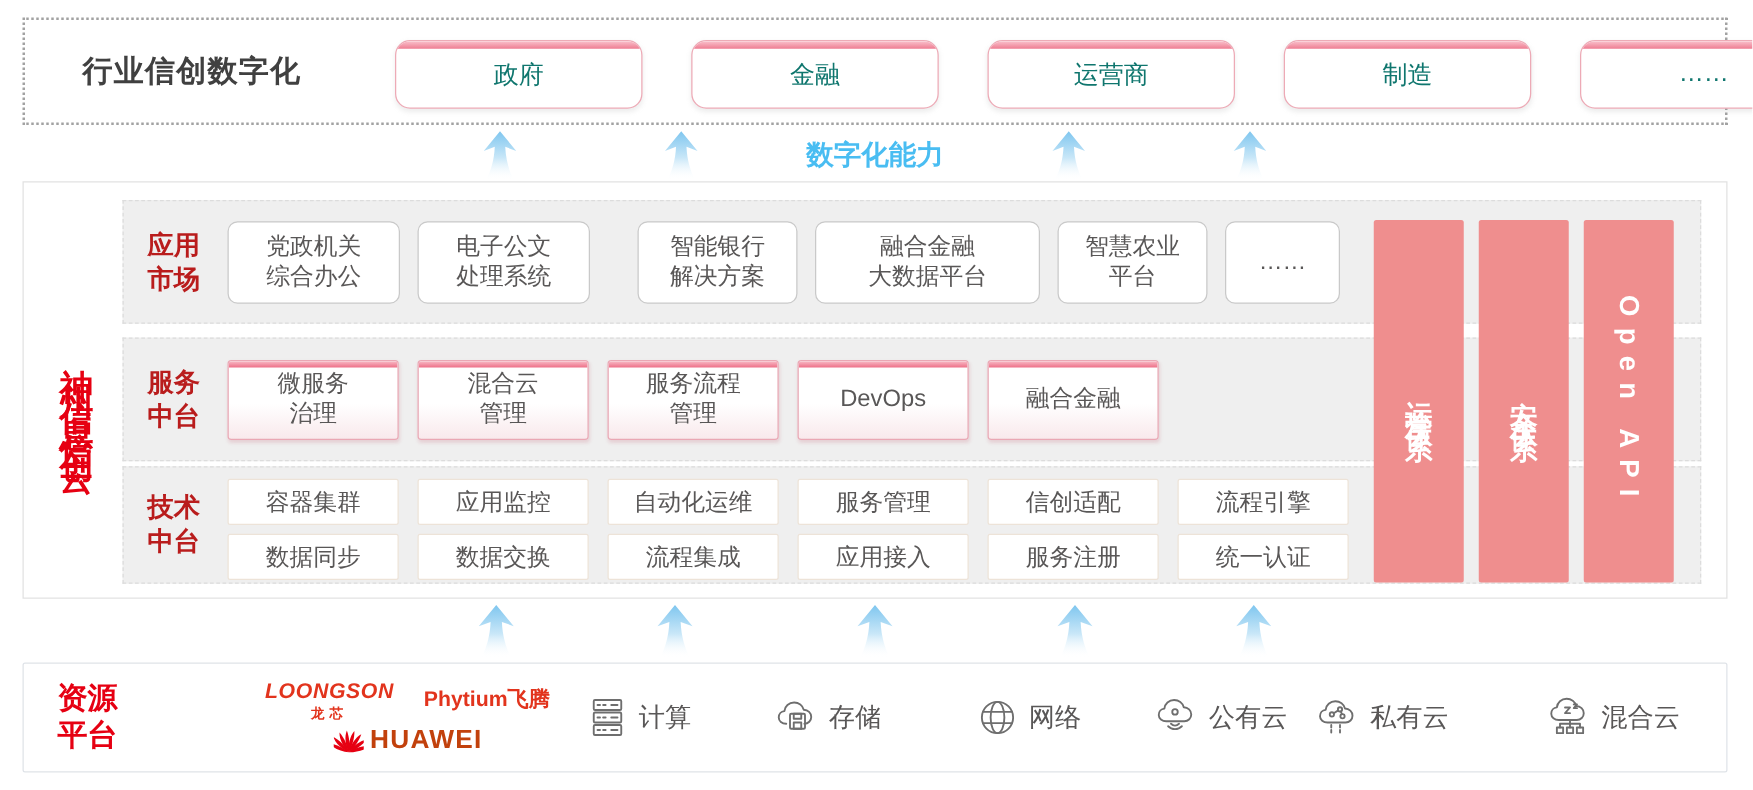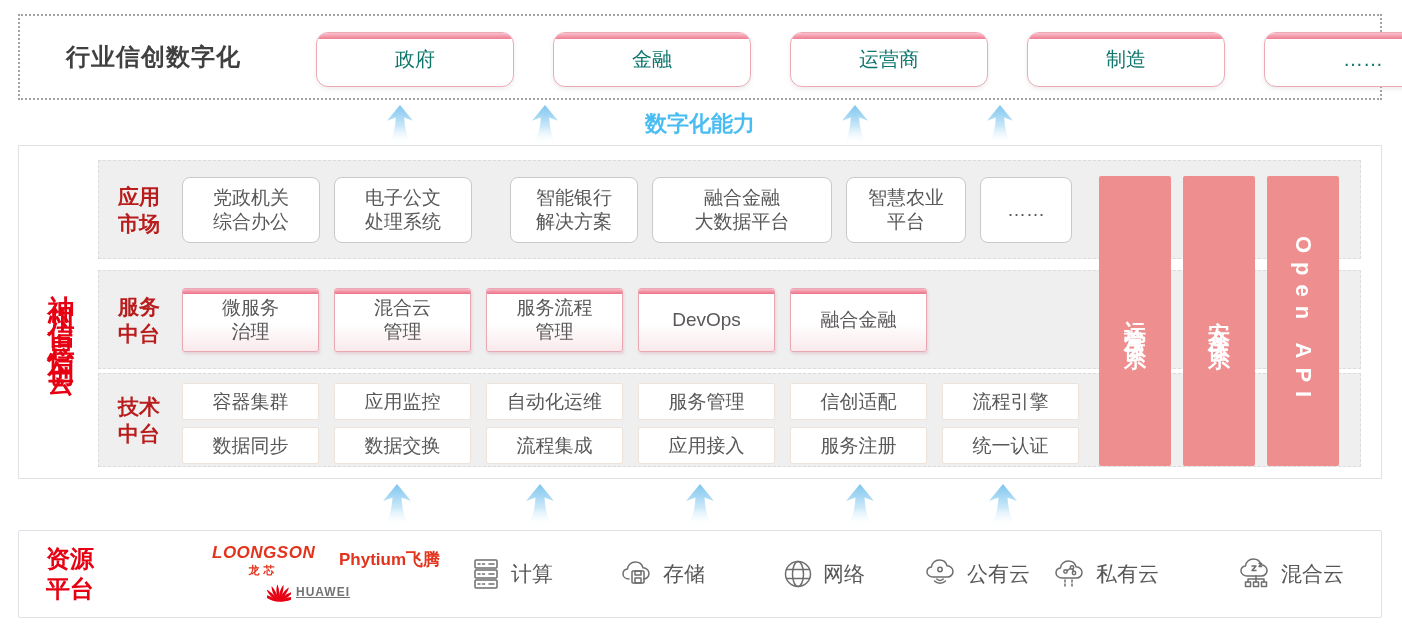--- a/index.html
+++ b/index.html
@@ -60,21 +60,21 @@
   
   .res-box { position:absolute; left:18px; top:530px; width:1364px; height:88px;
     background:#fff; border:1px solid #dfe3e8; border-radius:2px; }
   .res-label { position:absolute; left:27px; top:50%; transform:translateY(-50%);
     font-size:24px; font-weight:bold; color:#e60012; line-height:30px; white-space:pre-line; }
   .vendor-loongson { position:absolute; left:193px; top:12px; text-align:center; color:#e2341d; }
   .vendor-loongson .en { font-size:17px; font-weight:bold; font-style:italic; letter-spacing:.5px; }
   .vendor-loongson .cn { font-size:11px; font-weight:bold; letter-spacing:4px; }
   .vendor-phytium { position:absolute; left:320px; top:17px; font-size:17px; font-weight:bold; color:#e2341d; }
   .vendor-huawei { position:absolute; left:248px; top:49px; display:flex; align-items:center; gap:5px; }
-  .vendor-huawei .hw-text { font-size:12px; font-weight:bold; color:#737373; letter-spacing:1px;text-decoration:underline; }
+  .vendor-huawei .hw-text { font-size:21px; font-weight:bold; color:#c2410c; letter-spacing:1px; }
   .res-item { position:absolute; top:50%; transform:translateY(-50%);
     display:flex; align-items:center; gap:5px; }
   .res-item .lbl { font-size:21px; color:#595757; }
   .res-item svg { stroke:#6e6e6e; fill:none; stroke-width:1.5; stroke-linecap:round; stroke-linejoin:round; }
 </style>
 </head>
 <body>
 
 <div class="canvas">
 

